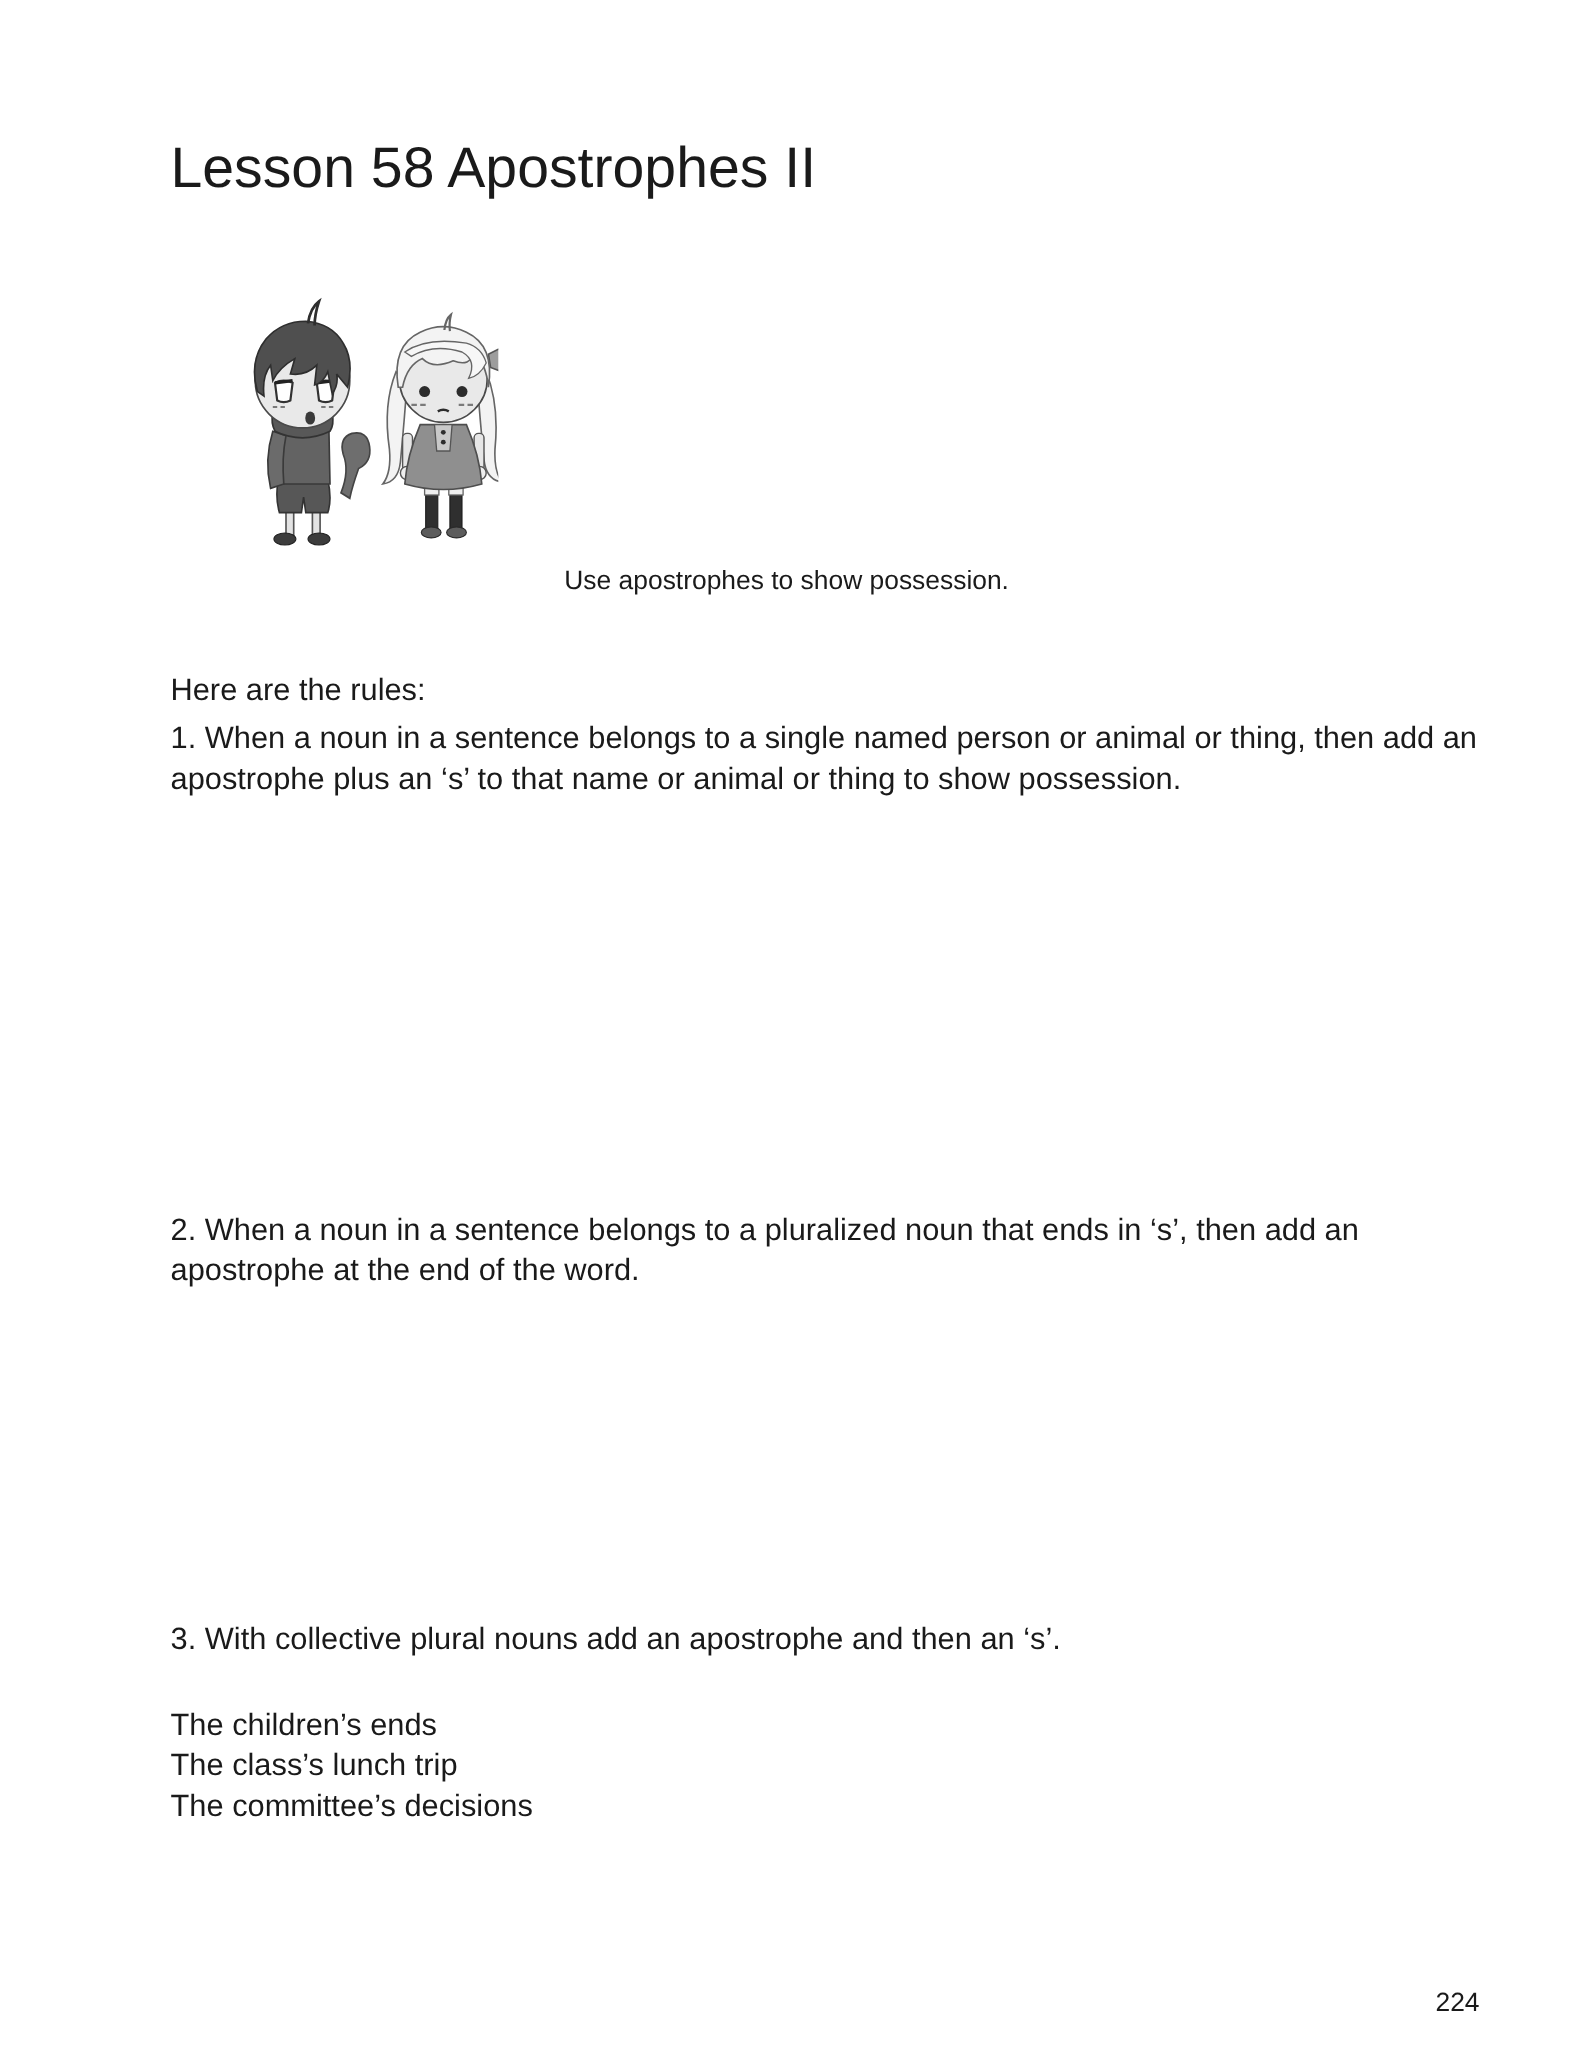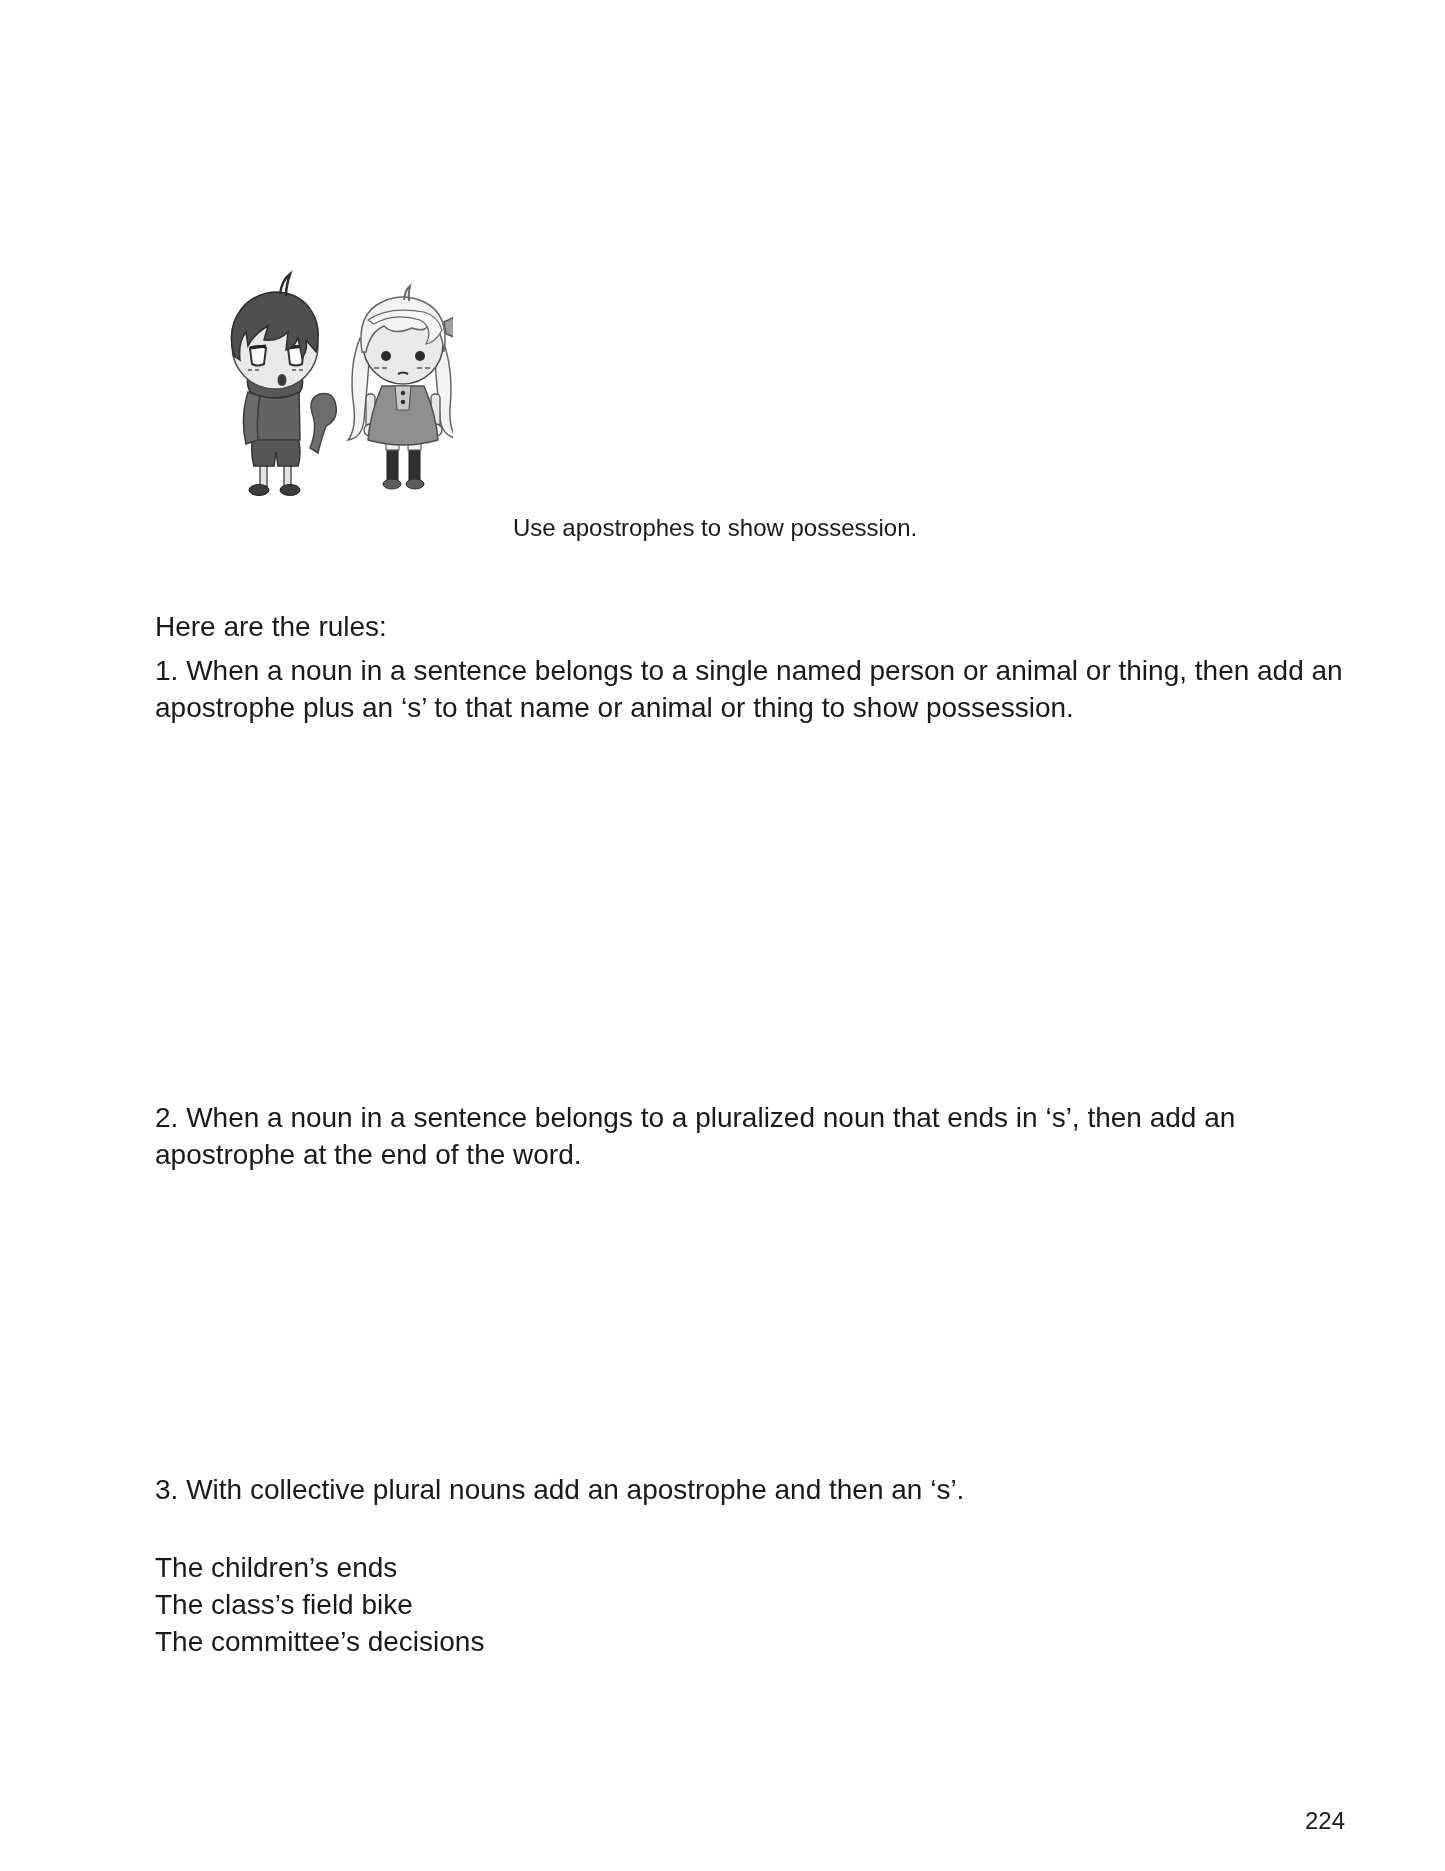--- a/index.html
+++ b/index.html
@@ -61,20 +61,21 @@
     top: 1802px;
     font-size: 24px;
     line-height: 37px;
   }
 </style>
 </head>
 <body>
 
 <div class="page">
 
+  <h1 class="title">Lesson 58 Apostrophes II</h1>
 
   <svg class="illustration" viewBox="0 0 255 230" xmlns="http://www.w3.org/2000/svg" aria-hidden="true">
 
     <g>
 
       <rect x="62" y="192" width="7" height="28" fill="#e3e3e3" stroke="#555" stroke-width="1.5"></rect>
       <rect x="86" y="192" width="7" height="28" fill="#e3e3e3" stroke="#555" stroke-width="1.5"></rect>
       <ellipse cx="61" cy="222" rx="10" ry="5.5" fill="#3c3c3c" stroke="#222" stroke-width="1"></ellipse>
       <ellipse cx="92" cy="222" rx="10" ry="5.5" fill="#3c3c3c" stroke="#222" stroke-width="1"></ellipse>
 
@@ -176,19 +177,19 @@
     <div>apostrophe at the end of the word.</div>
   </div>
 
 
   <div class="body-block rule-3">
     <div>3. With collective plural nouns add an apostrophe and then an ‘s’.</div>
   </div>
 
   <div class="body-block list-3">
     <div>The children’s ends</div>
-    <div>The class’s field bike</div>
+    <div>The class’s lunch trip</div>
     <div>The committee’s decisions</div>
   </div>
 
   <div class="page-number">224</div>
 
 </div>
 
 </body></html>

